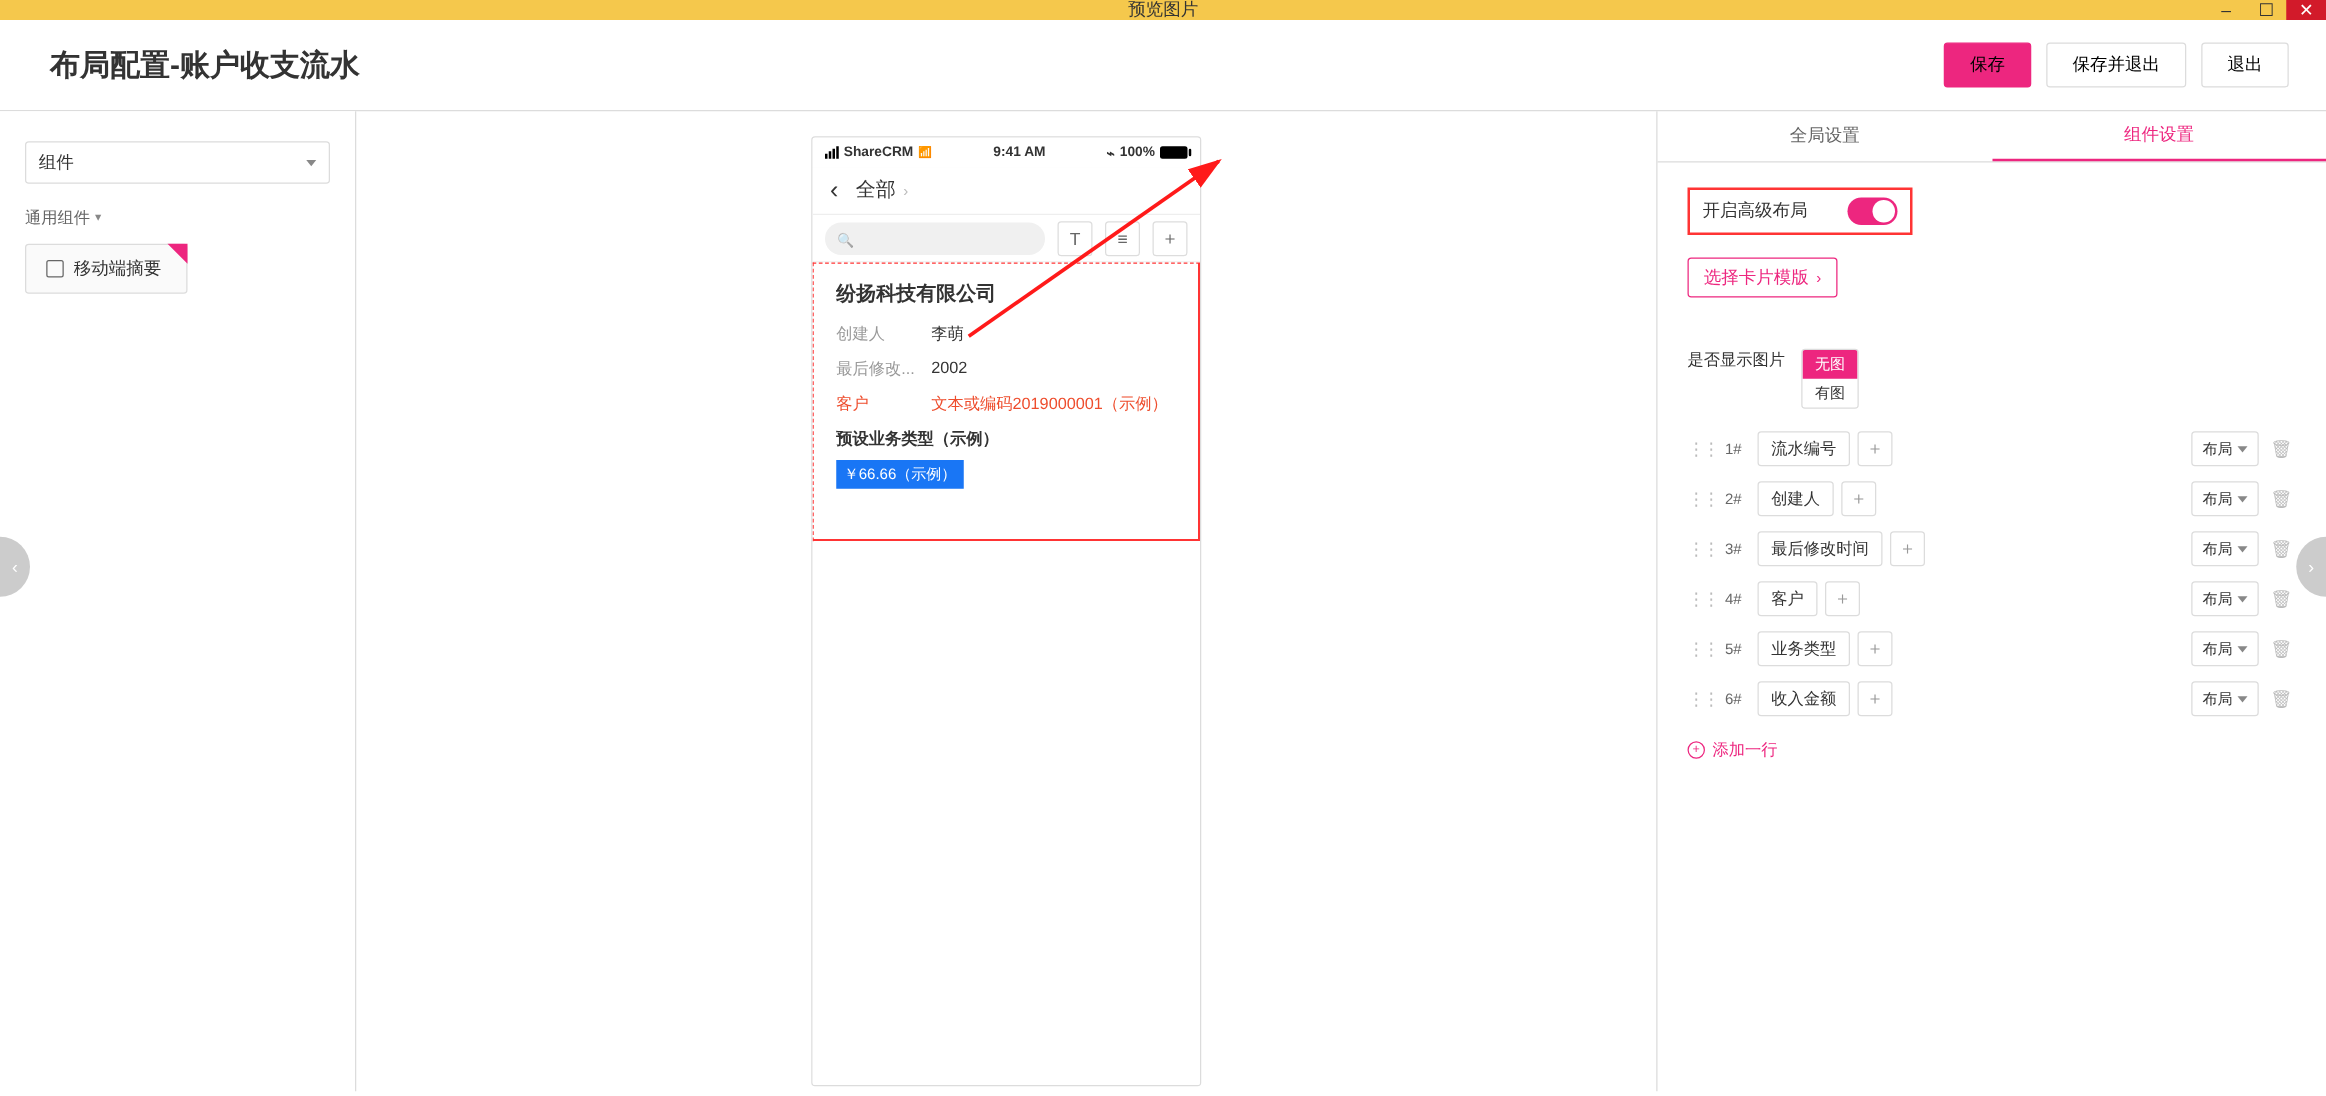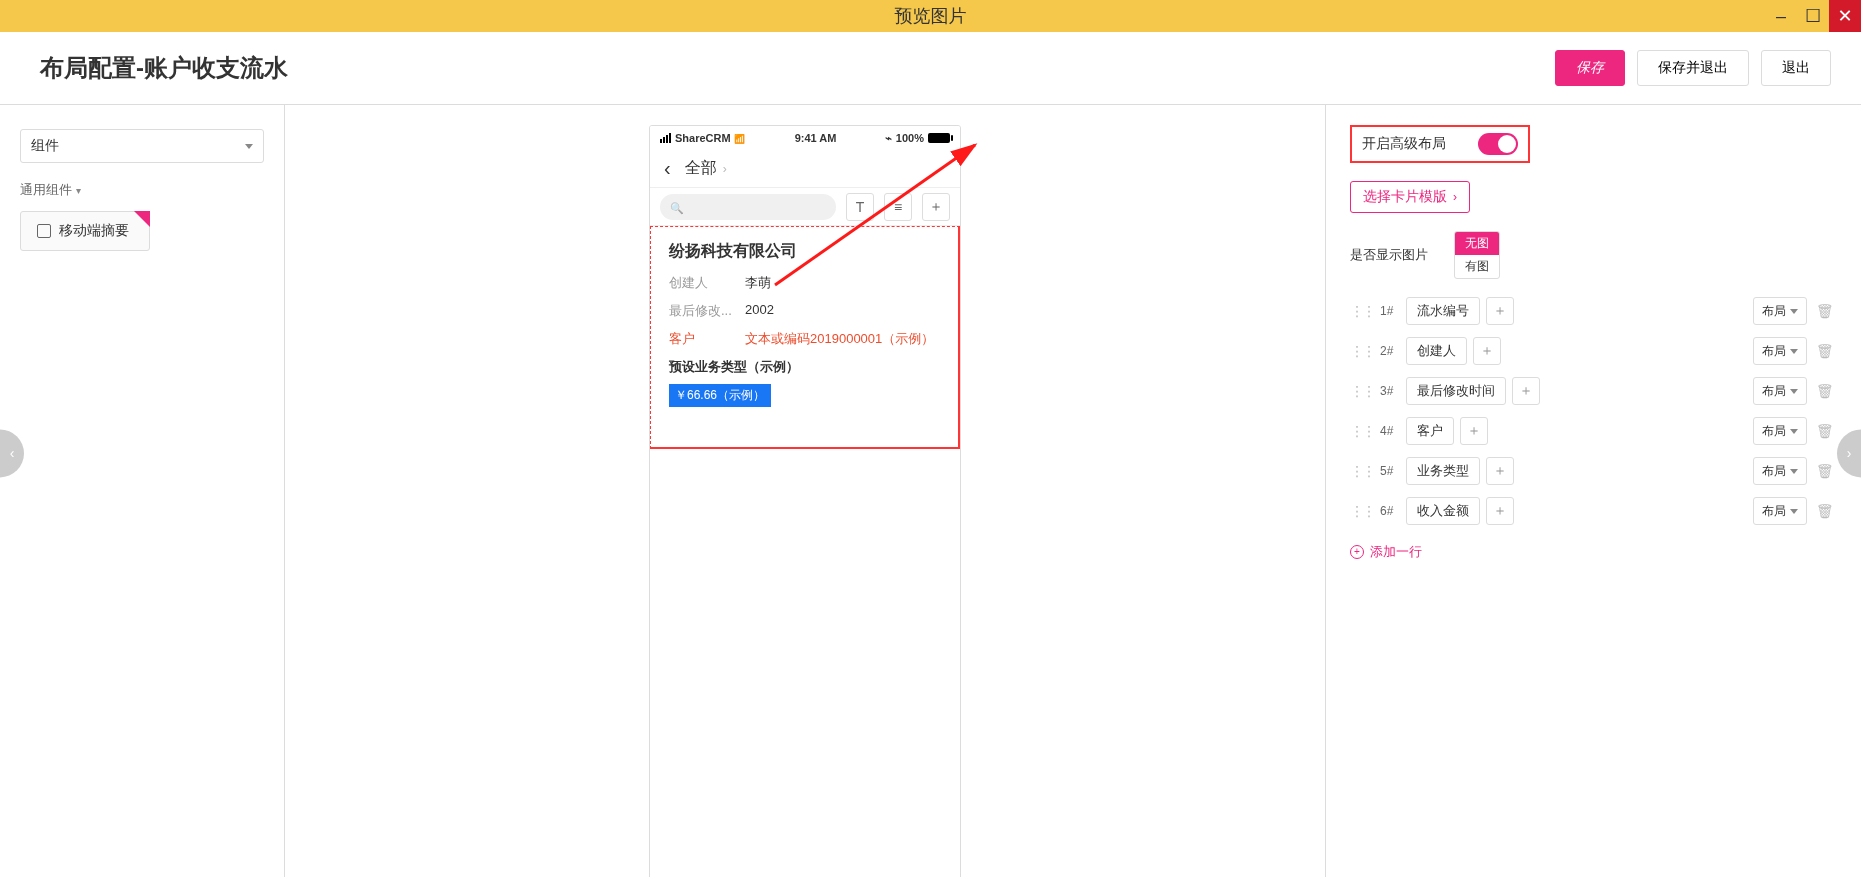--- a/index.html
+++ b/index.html
@@ -11,39 +11,39 @@
     --text:#333;
     --text-light:#888;
     --red:#d21a2a;
     --yellow:#f5c84c;
     --blue-badge:#1976f5;
   }
   html,body{margin:0;padding:0;height:877px;width:1861px;font-family:"Microsoft YaHei",sans-serif;font-size:14px;color:var(--text);background:#fff;overflow:hidden;}
   *{box-sizing:border-box;}
 
   
-  .titlebar{height:32px;background:var(--yellow);display:flex;align-items:center;justify-content:center;position:relative;font-size:18px;}
+  .titlebar{height:16px;background:var(--yellow);display:flex;align-items:center;justify-content:center;position:relative;font-size:14px;}
   .titlebar .title{position:absolute;left:50%;transform:translateX(-50%);}
   .titlebar .win-controls{position:absolute;right:0;top:0;display:flex;height:100%;}
   .titlebar .win-btn{width:32px;display:flex;align-items:center;justify-content:center;}
   .titlebar .win-btn.close{background:var(--red);color:#fff;}
 
   
   .header{
     display:flex;align-items:center;justify-content:space-between;
     padding:18px 30px 18px 40px;border-bottom:1px solid var(--border);
   }
   .header h1{font-size:24px;font-weight:600;margin:0;}
   .header .actions{display:flex;gap:12px;}
   .btn{
     display:inline-flex;align-items:center;justify-content:center;
     height:36px;padding:0 20px;border:1px solid var(--border);border-radius:3px;
     background:#fff;cursor:pointer;font-size:14px;
   }
-  .btn.primary{background:var(--pink);color:#ffffff;border-color:var(--pink);font-style:italic;}
+  .btn.primary{background:var(--pink);color:#000000;border-color:var(--pink);}
 
   
   .main{display:flex;height:calc(877px - 20px - 73px);}
 
   
   .col-left{width:285px;border-right:1px solid var(--border);padding:12px 20px;background:#fff;}
   .search-input{
     width:100%;height:32px;border:1px solid var(--border);border-radius:3px;
     padding:0 10px;font-size:13px;outline:none;color:var(--text-light);
   }
@@ -108,21 +108,21 @@
 
   .config{padding:20px 24px;display:flex;flex-direction:column;gap:18px;overflow:auto;}
   .highlight-box{border:2px solid #ff3434;padding:6px 10px;display:flex;align-items:center;justify-content:space-between;width:180px;}
 
   .toggle{width:40px;height:22px;background:var(--pink);border-radius:11px;position:relative;cursor:pointer;}
   .toggle::after{content:"";position:absolute;right:2px;top:2px;width:18px;height:18px;background:#fff;border-radius:50%;}
 
   .outline-btn{display:inline-flex;align-items:center;gap:6px;border:1px solid var(--pink);color:var(--pink);height:32px;padding:0 12px;border-radius:3px;cursor:pointer;width:max-content;}
   .outline-btn .ch{font-size:12px;}
 
-  .seg-row{display:flex;align-items:center;gap:26px;font-size:13px;}
+  .seg-row{display:flex;align-items:flex-start;gap:13px;font-size:13px;margin-top:23px;}
   .seg{display:flex;border:1px solid var(--border);border-radius:3px;overflow:hidden;flex-direction:column;}
   .seg .opt{padding:3px 10px;cursor:pointer;font-size:12px;}
   .seg .opt.active{background:var(--pink);color:#fff;}
 
   .field-rows{display:flex;flex-direction:column;gap:12px;}
   .field-row{display:flex;align-items:center;gap:6px;}
   .grip{color:#bbb;letter-spacing:-2px;cursor:grab;font-size:14px;}
   .idx{font-size:12px;color:#666;width:20px;}
   .tag{border:1px solid var(--border);border-radius:3px;padding:4px 10px;font-size:13px;}
   .plus-box{width:28px;height:28px;border:1px solid var(--border);border-radius:3px;display:flex;align-items:center;justify-content:center;cursor:pointer;color:#999;}
@@ -247,20 +247,24 @@
       <defs>
           <marker id="ah" markerWidth="10" markerHeight="10" refX="8" refY="3" orient="auto">
         <path d="M0,0 L0,6 L9,3 z" fill="#ff1a1a"></path>
           </marker>
         </defs>
       <line x1="10" y1="150" x2="210" y2="10" stroke="#ff1a1a" stroke-width="3" marker-end="url(#ah)"></line>
     </svg>
   </div>
 
   <div class="col-right">
+    <div class="tabstrip">
+      <div class="tab">全局设置</div>
+      <div class="tab active">组件设置</div>
+    </div>
     <div class="config">
       <div class="highlight-box">
         <span>开启高级布局</span>
         <span class="toggle"></span>
       </div>
 
       <div class="outline-btn">
         <span>选择卡片模版</span>
         <span class="ch">›</span>
       </div>

